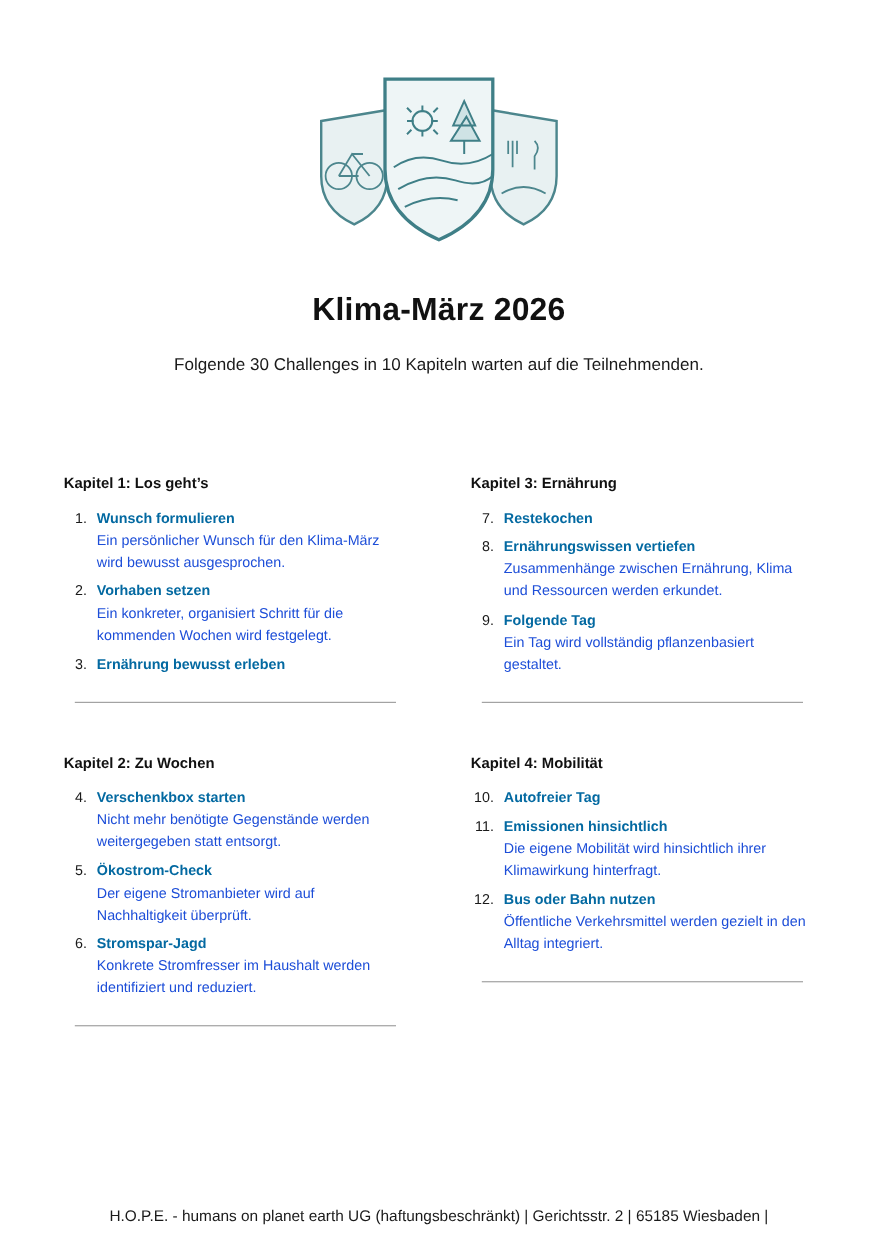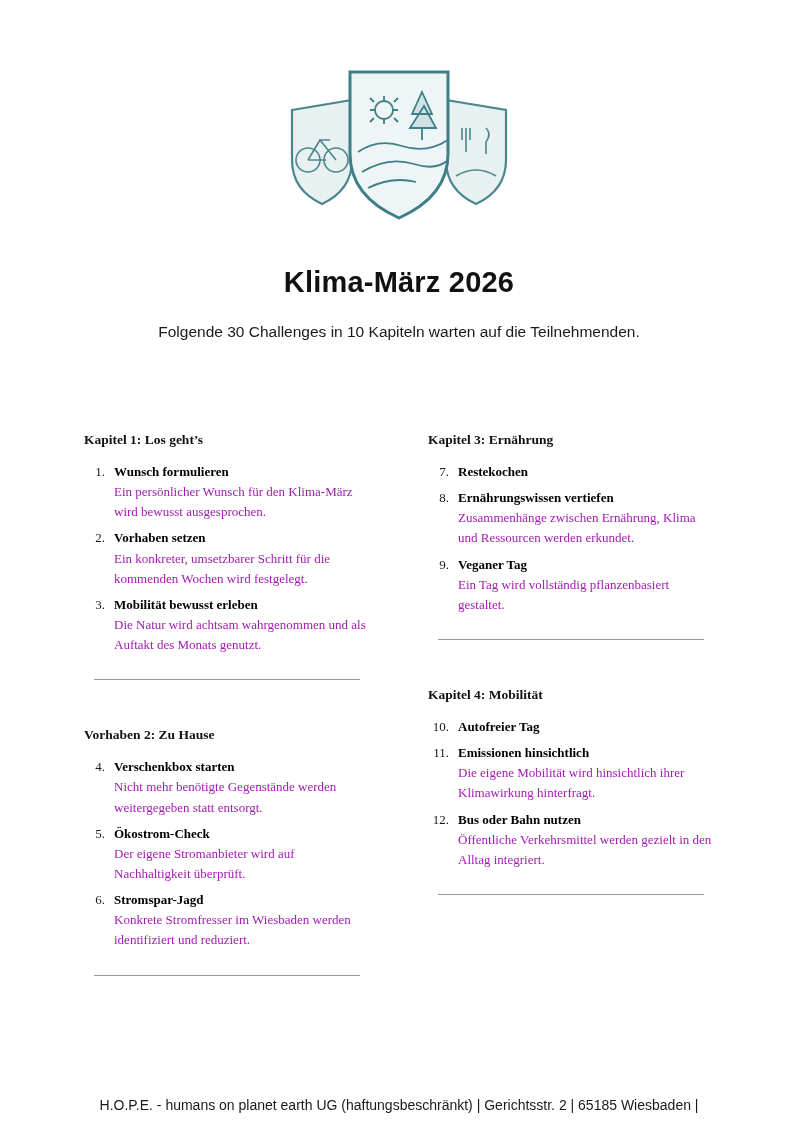--- a/index.html
+++ b/index.html
@@ -51,24 +51,23 @@
     font-weight: 400;
   }
 
   
   .columns {
     position: absolute;
     top: 432px;
     left: 0;
     right: 0;
     display: flex;
-    padding: 0 84px;
+    padding: 0 58px;
     box-sizing: border-box;
     gap: 58px;
-    font-family: Liberation Serif, serif;
   }
   .col {
     flex: 1 1 0;
     min-width: 0;
   }
   .chapter {
     margin-bottom: 0;
   }
   .chapter + .chapter {
     margin-top: 47px;
@@ -97,26 +96,26 @@
     padding-right: 9px;
     box-sizing: border-box;
     font-size: 13px;
     color: #1a1a1a;
   }
   .item-body {
     flex: 1 1 auto;
   }
   .item-title {
     font-weight: 700;
-    color: #000000;
+    color: #0369a1;
     font-size: 13px;
   }
   .item-desc {
     font-weight: 400;
-    color: #a21caf;
+    color: #1d4ed8;
     font-size: 13px;
   }
   .divider {
     border: 0;
     border-top: 1px solid #9a9a9a;
     margin: 24px 10px 0 10px;
   }
 
   
   .footer {
@@ -184,56 +183,55 @@
             <span class="num">1.</span>
             <span class="item-body">
               <span class="item-title">Wunsch formulieren</span><br>
               <span class="item-desc">Ein persönlicher Wunsch für den Klima-März wird bewusst ausgesprochen.</span>
             </span>
           </li>
           <li>
             <span class="num">2.</span>
             <span class="item-body">
               <span class="item-title">Vorhaben setzen</span><br>
-              <span class="item-desc">Ein konkreter, umsetzbarer Schritt für die kommenden Wochen wird festgelegt.</span>
+              <span class="item-desc">Ein konkreter, organisiert Schritt für die kommenden Wochen wird festgelegt.</span>
             </span>
           </li>
           <li>
             <span class="num">3.</span>
             <span class="item-body">
-              <span class="item-title">Mobilität bewusst erleben</span><br>
-              <span class="item-desc">Die Natur wird achtsam wahrgenommen und als Auftakt des Monats genutzt.</span>
+              <span class="item-title">Ernährung bewusst erleben</span><br>
             </span>
           </li>
         </ol>
         <hr class="divider">
       </div>
 
       <div class="chapter">
-        <div class="chapter-title">Vorhaben 2: Zu Hause</div>
+        <div class="chapter-title">Kapitel 2: Zu Wochen</div>
         <ol class="items">
           <li>
             <span class="num">4.</span>
             <span class="item-body">
               <span class="item-title">Verschenkbox starten</span><br>
               <span class="item-desc">Nicht mehr benötigte Gegenstände werden weitergegeben statt entsorgt.</span>
             </span>
           </li>
           <li>
             <span class="num">5.</span>
             <span class="item-body">
               <span class="item-title">Ökostrom-Check</span><br>
               <span class="item-desc">Der eigene Stromanbieter wird auf Nachhaltigkeit überprüft.</span>
             </span>
           </li>
           <li>
             <span class="num">6.</span>
             <span class="item-body">
               <span class="item-title">Stromspar-Jagd</span><br>
-              <span class="item-desc">Konkrete Stromfresser im Wiesbaden werden identifiziert und reduziert.</span>
+              <span class="item-desc">Konkrete Stromfresser im Haushalt werden identifiziert und reduziert.</span>
             </span>
           </li>
         </ol>
         <hr class="divider">
       </div>
 
     </div>
 
     <div class="col">
 
@@ -249,21 +247,21 @@
           <li>
             <span class="num">8.</span>
             <span class="item-body">
               <span class="item-title">Ernährungswissen vertiefen</span><br>
               <span class="item-desc">Zusammenhänge zwischen Ernährung, Klima und Ressourcen werden erkundet.</span>
             </span>
           </li>
           <li>
             <span class="num">9.</span>
             <span class="item-body">
-              <span class="item-title">Veganer Tag</span><br>
+              <span class="item-title">Folgende Tag</span><br>
               <span class="item-desc">Ein Tag wird vollständig pflanzenbasiert gestaltet.</span>
             </span>
           </li>
         </ol>
         <hr class="divider">
       </div>
 
       <div class="chapter">
         <div class="chapter-title">Kapitel 4: Mobilität</div>
         <ol class="items">

